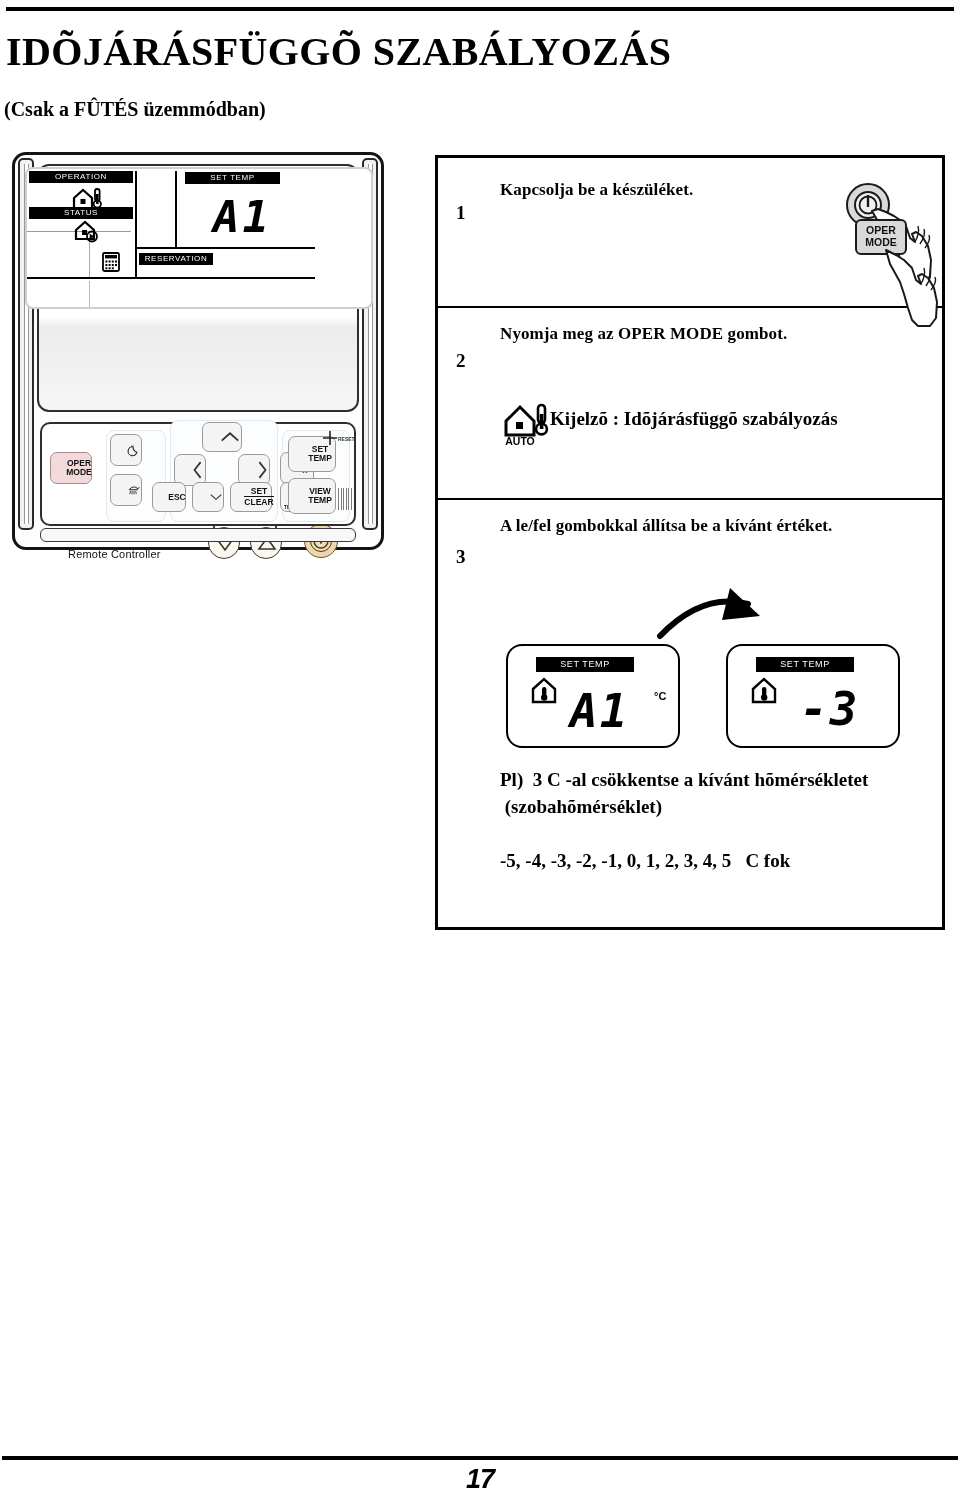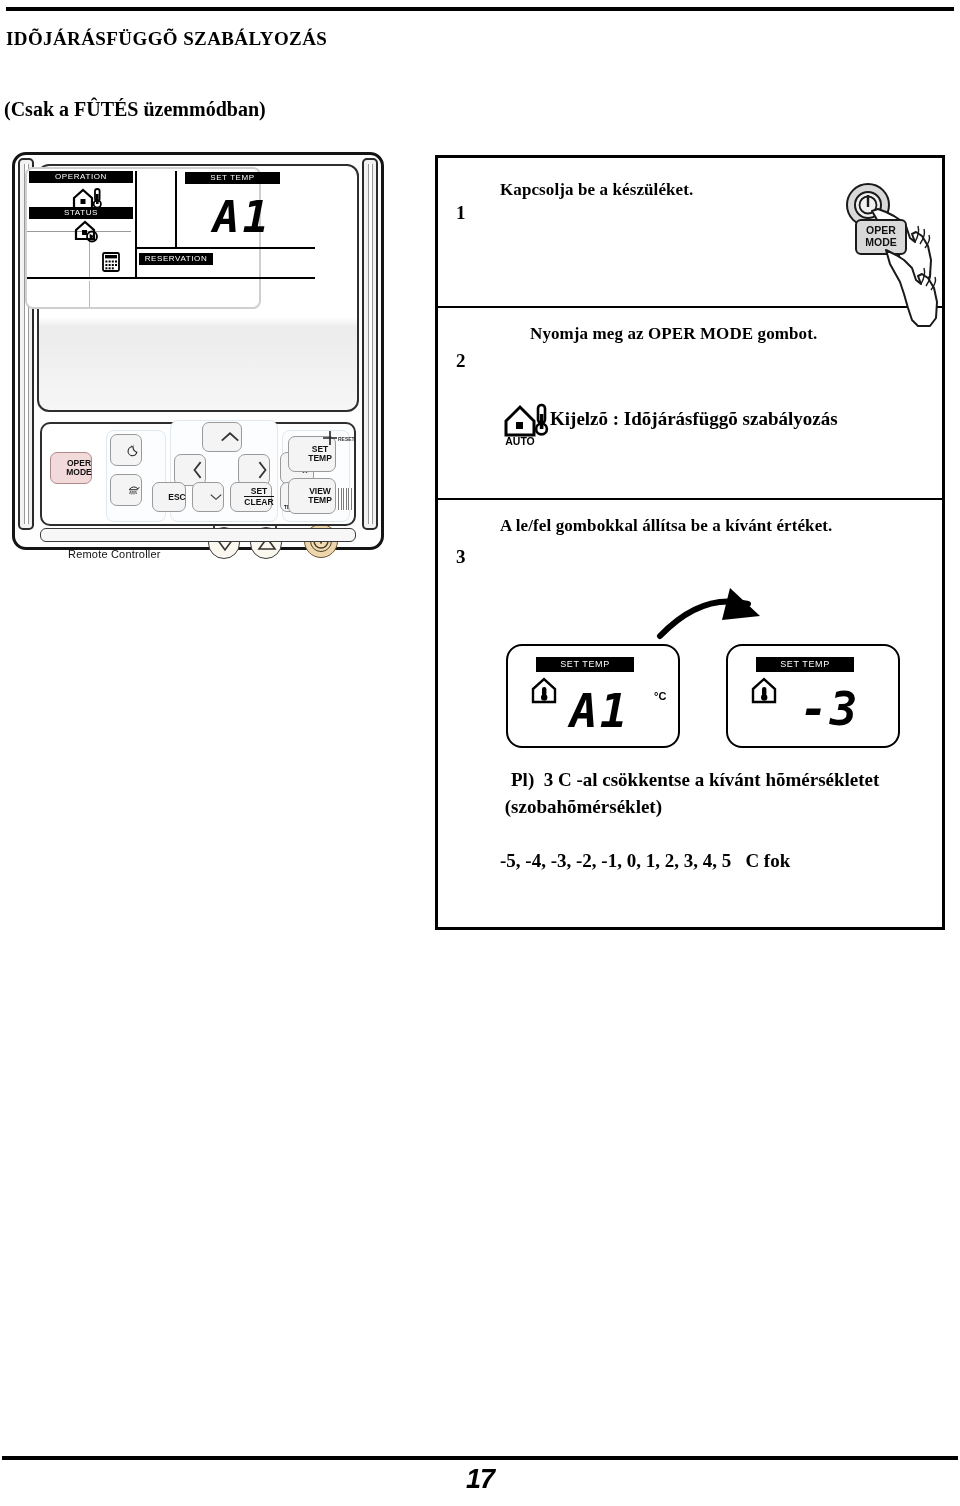--- a/index.html
+++ b/index.html
@@ -38,21 +38,21 @@
     font-style: italic;
     font-weight: bold;
     font-size: 27px;
     letter-spacing: -1px;
   }
 
   
   .doc-title {
     position: absolute;
     left: 6px; top: 28px;
-    font-size: 19px;
+    font-size: 40px;
     font-weight: bold;
     letter-spacing: 0.4px;
   }
   .doc-subtitle {
     position: absolute;
     left: 4px; top: 98px;
     font-size: 20px;
     font-weight: bold;
   }
 
@@ -103,21 +103,21 @@
     border: 2px solid #2e2e2e;
     border-radius: 12px;
     background: linear-gradient(180deg,#ffffff 0%,#ffffff 62%,#ececec 66%,#f6f6f6 100%);
     box-sizing: border-box;
   }
 
   
   .lcd {
     position: absolute;
     left: 13px; top: 15px;
-    width: 236px; height: 142px;
+    width: 348px; height: 142px;
     border: 2px solid #cfcfcf;
     border-radius: 8px;
     background: #fff;
     box-sizing: border-box;
   }
   .lcd-vdiv {
     position: absolute;
     background: #000;
   }
   .lcd-label {
@@ -570,21 +570,21 @@
     <rect x="30.8" y="15" width="2.4" height="12" fill="#1a1a1a"></rect>
 
     <path d="M36 31 L44 45 L56 62 L62 72 L66 86 L70 98 L76 104 L88 104 L94 96 L95 80 L92 66 L86 56
              L80 52 L76 54 L79 62 L74 58 L70 46 L64 40 L58 36 L50 32 L42 29 Z" fill="#ffffff" stroke="#1a1a1a" stroke-width="2" stroke-linejoin="round"></path>
     <path d="M79 62 q5 -9 3 -16" fill="none" stroke="#1a1a1a" stroke-width="1.4"></path>
     <path d="M84 64 q6 -9 4 -15" fill="none" stroke="#1a1a1a" stroke-width="1.4"></path>
     <path d="M89 68 q6 -8 4 -13" fill="none" stroke="#1a1a1a" stroke-width="1.4"></path>
   </svg>
 
   <div class="step-num" style="left:18px; top:192px;">2</div>
-  <div class="step-text" style="left:62px; top:166px;margin-left:30px;">Nyomja meg az OPER MODE gombot.</div>
+  <div class="step-text" style="left:62px; top:166px;">Nyomja meg az OPER MODE gombot.</div>
 
   <div class="ico" style="left:64px; top:244px;">
     <svg width="52" height="44" viewBox="0 0 52 44">
       <path d="M4 19 L18 5 L32 19 L32 33 L4 33 Z" fill="none" stroke="#000" stroke-width="3"></path>
       <rect x="14" y="20" width="7" height="7" fill="#000"></rect>
       <rect x="36" y="3" width="7" height="18" rx="3.4" fill="none" stroke="#000" stroke-width="2.6"></rect>
       <circle cx="39.5" cy="27" r="5.4" fill="none" stroke="#000" stroke-width="2.6"></circle>
       <rect x="37.8" y="12" width="3.6" height="15" fill="#000"></rect>
       <text x="18" y="43" font-family="Liberation Sans, sans-serif" font-size="10.5" font-weight="bold" text-anchor="middle" fill="#000">AUTO</text>
     </svg>
@@ -626,19 +626,19 @@
     <div class="settemp">SET TEMP</div>
     <svg style="position:absolute; left:22px; top:30px;" width="30" height="30" viewBox="0 0 30 30">
       <path d="M3 13 L14 3 L25 13 L25 26 L3 26 Z" fill="none" stroke="#000" stroke-width="2.4"></path>
       <rect x="12" y="11" width="4.4" height="9" rx="2.1" fill="#000"></rect>
       <circle cx="14.2" cy="21.5" r="3.2" fill="#000"></circle>
     </svg>
     <div class="val" style="left:72px; top:36px;">-3</div>
     <div class="unit" style="left:158px; top:44px;"></div>
   </div>
 
-  <div class="note" style="left:62px; top:608px;margin-left:11px;">Pl)  3 C -al csökkentse a kívánt hõmérsékletet</div>
+  <div class="note" style="left:62px; top:608px;">Pl)  3 C -al csökkentse a kívánt hõmérsékletet</div>
   <div class="note" style="left:62px; top:635px;"> (szobahõmérséklet)</div>
   <div class="note" style="left:62px; top:689px;">-5, -4, -3, -2, -1, 0, 1, 2, 3, 4, 5   C fok</div>
 </div>
 
 <div class="rule-bottom"></div>
 <div class="page-number">17</div>
 
 </body></html>

